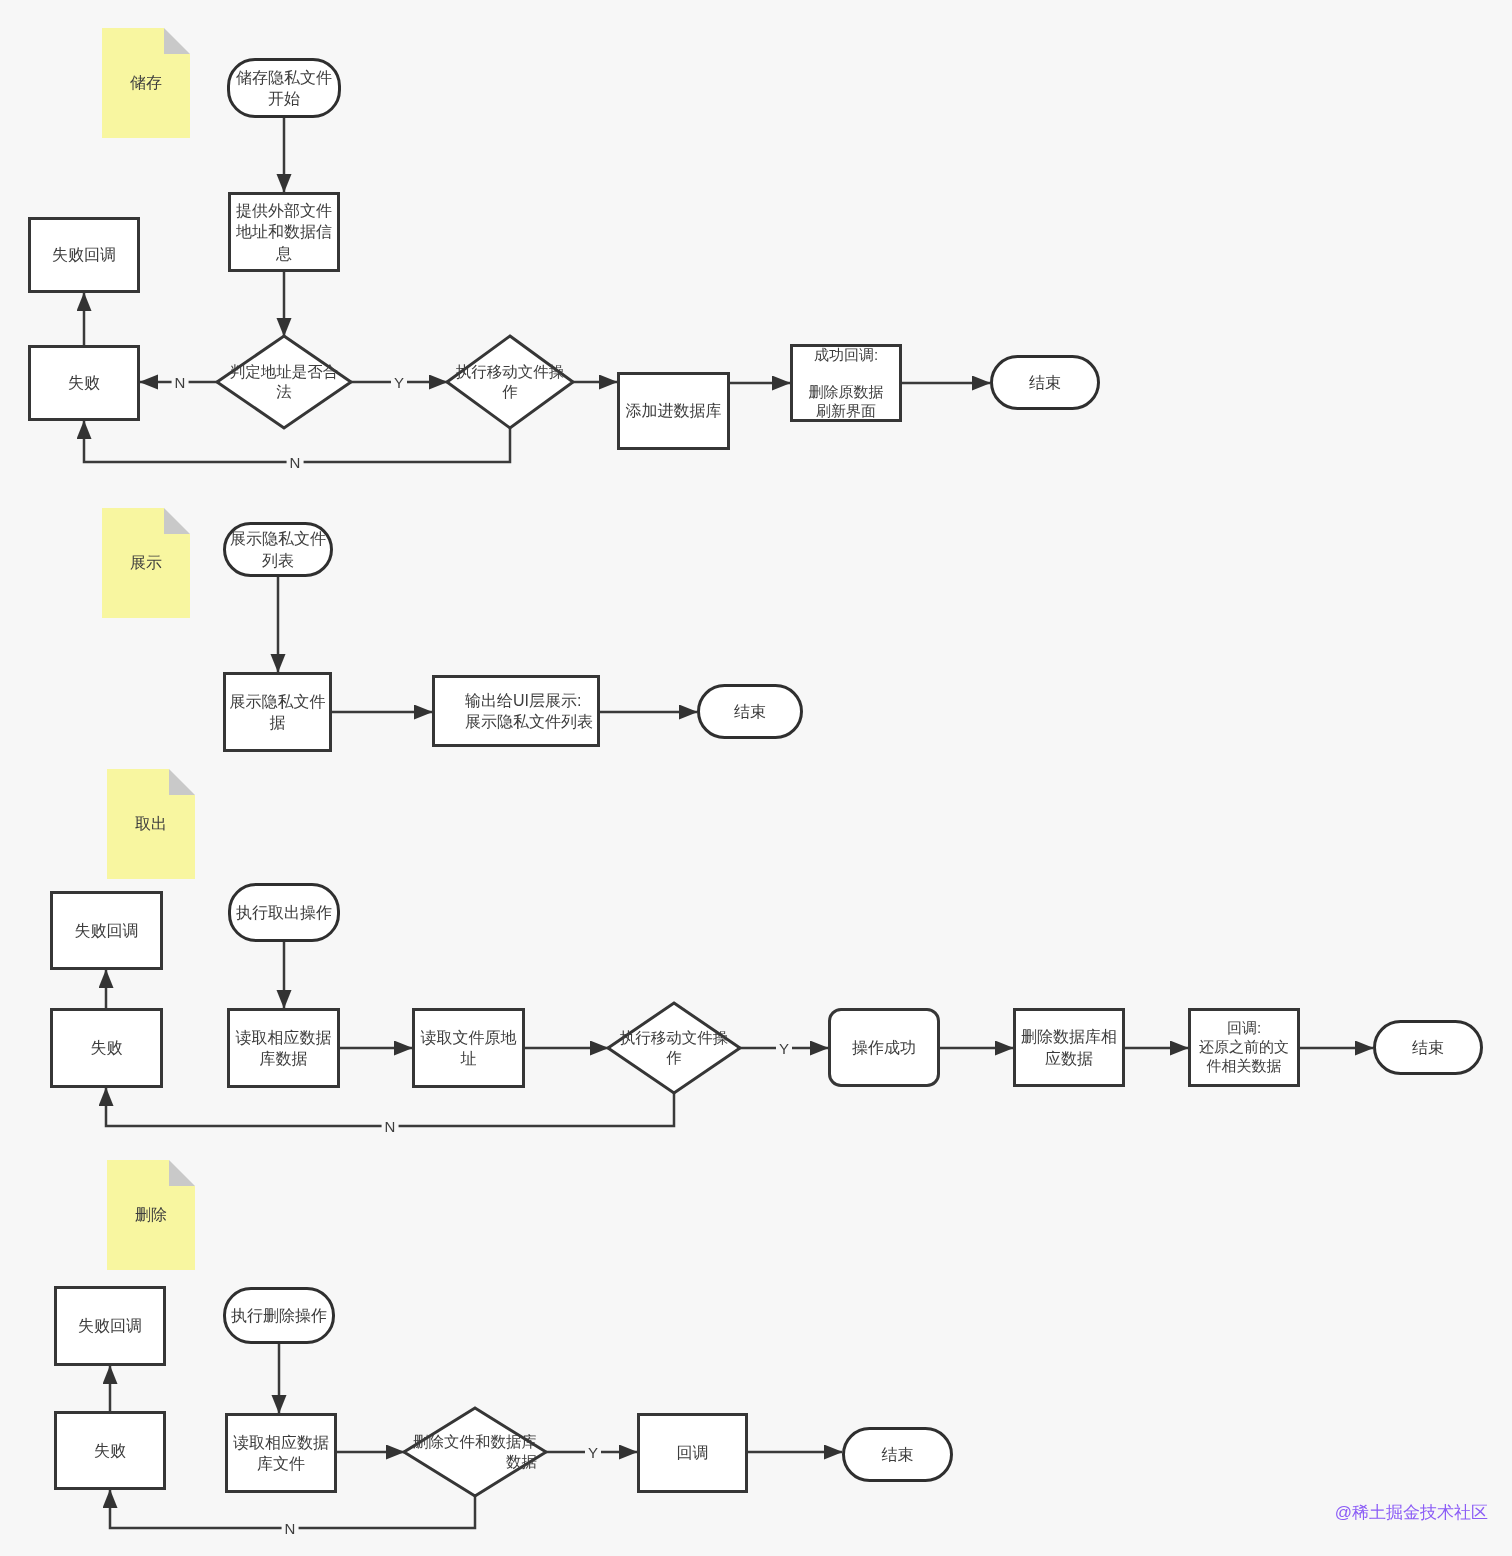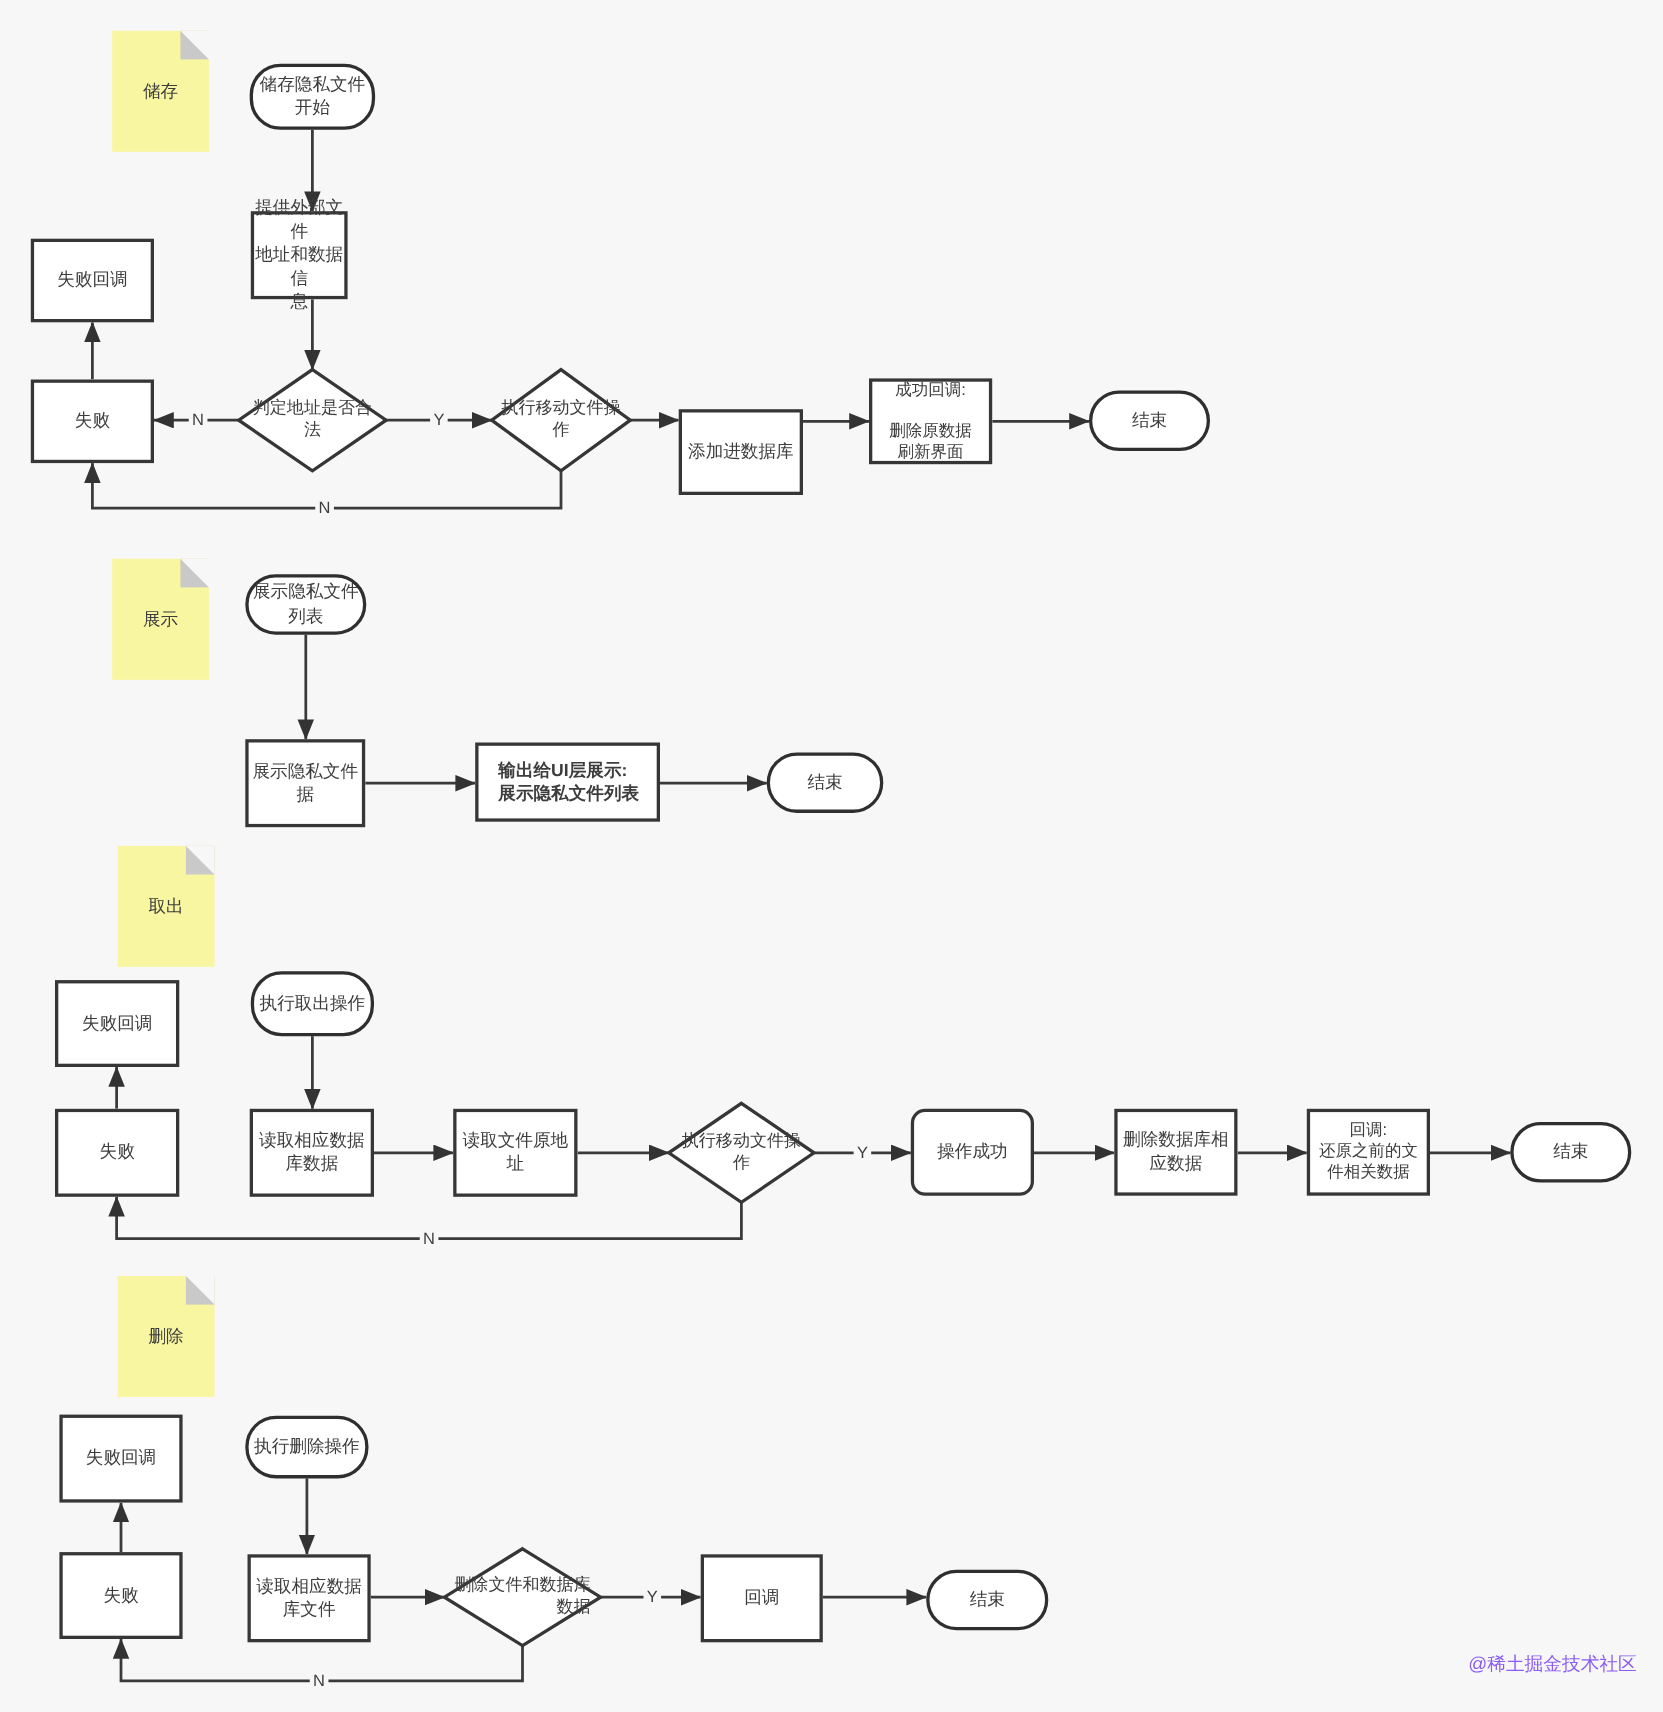--- a/index.html
+++ b/index.html
@@ -10,21 +10,21 @@
   }
   svg.layer { position:absolute; left:0; top:0; width:1512px; height:1556px; }
   .node {
     position:absolute; box-sizing:border-box;
     display:flex; align-items:center; justify-content:center;
     text-align:center; font-size:16px; line-height:1.32; white-space:pre-line;
   }
   .box { background:#ffffff; border:3px solid #363636; }
   .terminal { background:#ffffff; border:3px solid #2f2f2f; border-radius:28px; }
   .small-lh { font-size:15px; line-height:1.25; }
-  .align-left { justify-content:flex-start; text-align:left; padding-left:18px;font-weight:bold; }
+  .align-left { justify-content:flex-start; text-align:left; padding-left:30px; }
   .diamond-label {
     position:absolute; transform:translate(-50%,-50%);
     display:flex; align-items:center; justify-content:center;
     text-align:center; font-size:15.5px; line-height:1.3; white-space:pre-line;
   }
   .sticky {
     position:absolute; background:#f8f6a0;
     display:flex; align-items:center; justify-content:center;
     font-size:16px;
   }
@@ -90,21 +90,21 @@
       <polygon points="284,336 351,382 284,428 217,382"></polygon>
       <polygon points="510,336 573,382 510,428 447,382"></polygon>
       <polygon points="674,1003 740,1048 674,1093 608,1048"></polygon>
       <polygon points="475,1408 546,1452 475,1496 404,1452"></polygon>
     </g>
   </svg>
 
   <div class="sticky" style="left:102px; top:28px; width:88px; height:110px;">储存</div>
   <div class="node terminal" style="left:227px; top:58px; width:114px; height:60px;">储存隐私文件
 开始</div>
-  <div class="node box" style="left:228px; top:192px; width:88px; height:80px;">提供外部文件
+  <div class="node box" style="left:228px; top:192px; width:112px; height:80px;">提供外部文件
 地址和数据信
 息</div>
   <div class="node box" style="left:28px; top:217px; width:112px; height:76px;">失败回调</div>
   <div class="node box" style="left:28px; top:345px; width:112px; height:76px;">失败</div>
   <div class="diamond-label" style="left:284px; top:382px; width:130px;">判定地址是否合
 法</div>
   <div class="diamond-label" style="left:510px; top:382px; width:130px;">执行移动文件操
 作</div>
   <div class="node box" style="left:617px; top:344px; width:113px; height:78px;margin-top:28px;">添加进数据库</div>
   <div class="node box small-lh" style="left:790px; top:344px; width:112px; height:78px;">成功回调:

